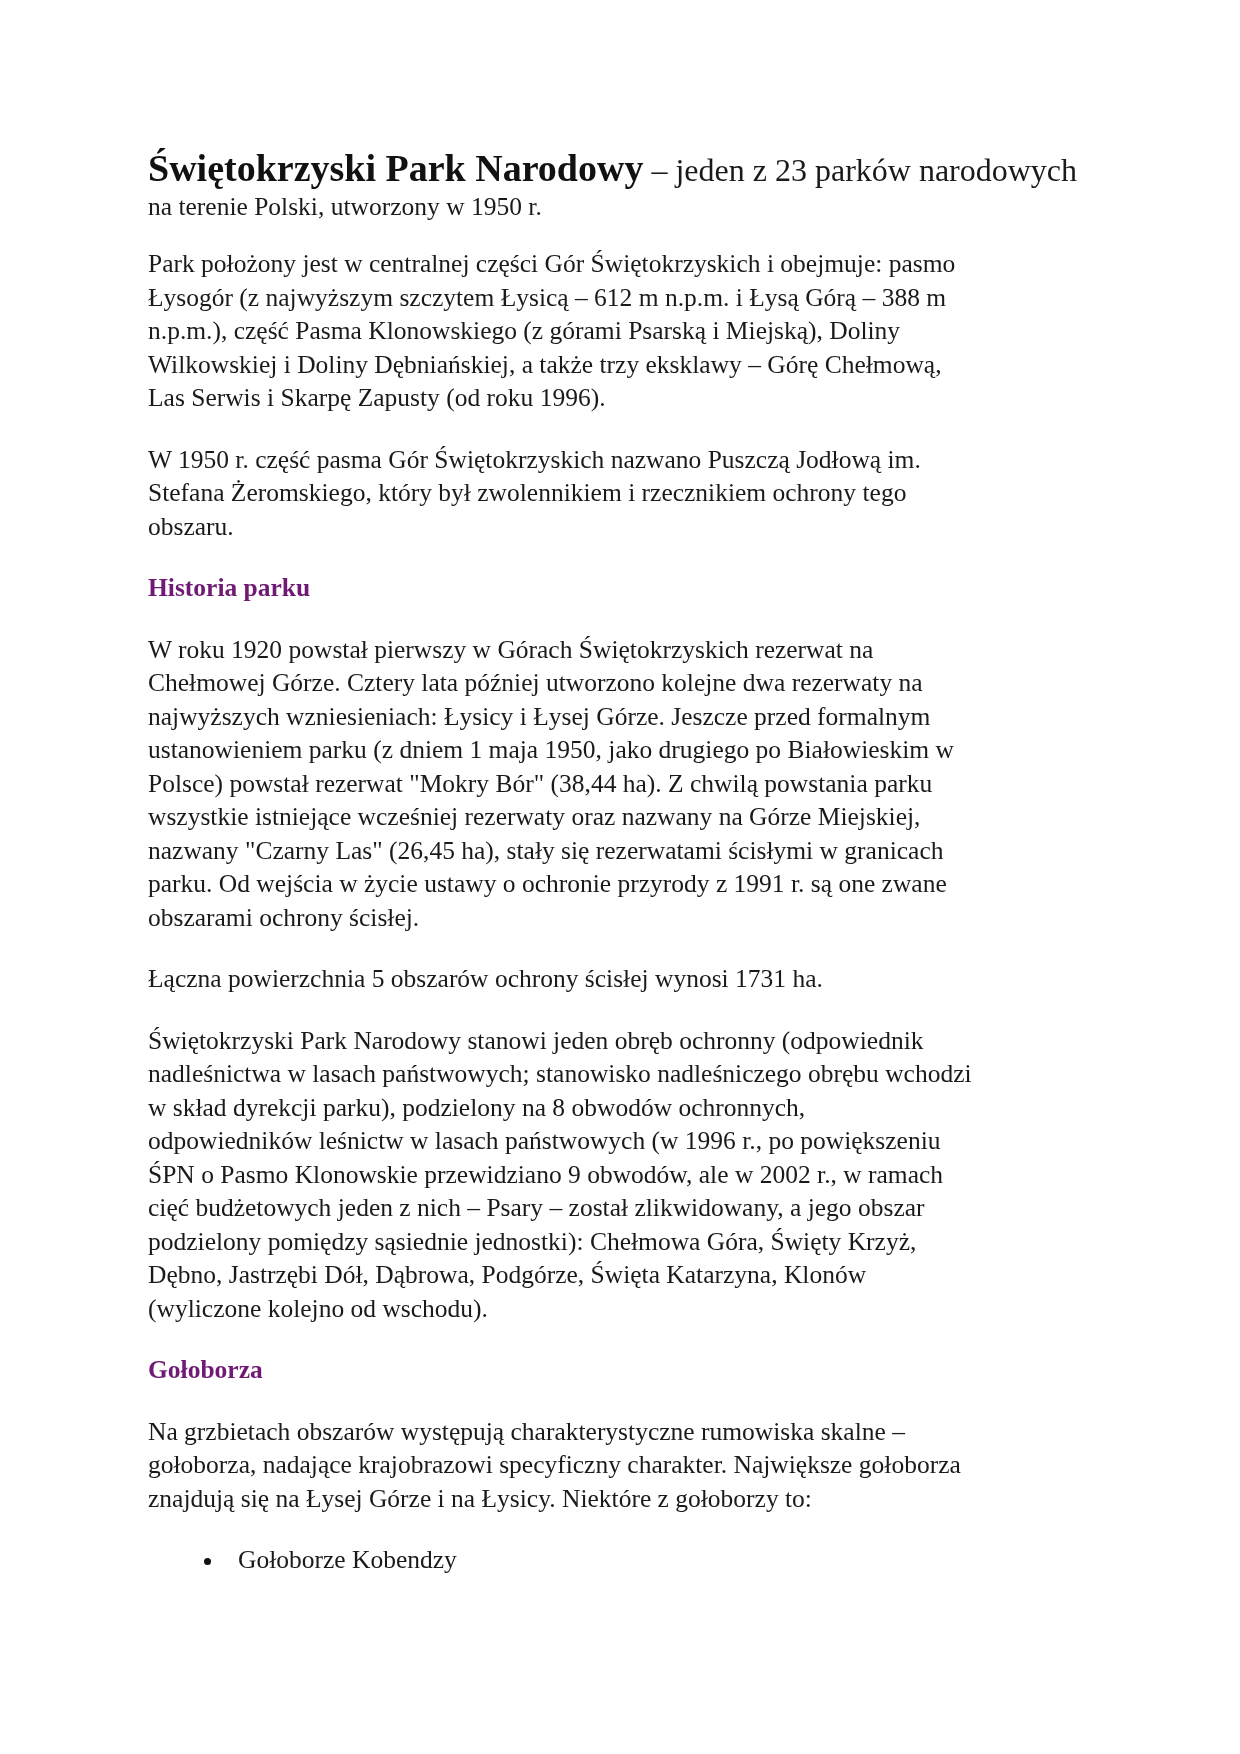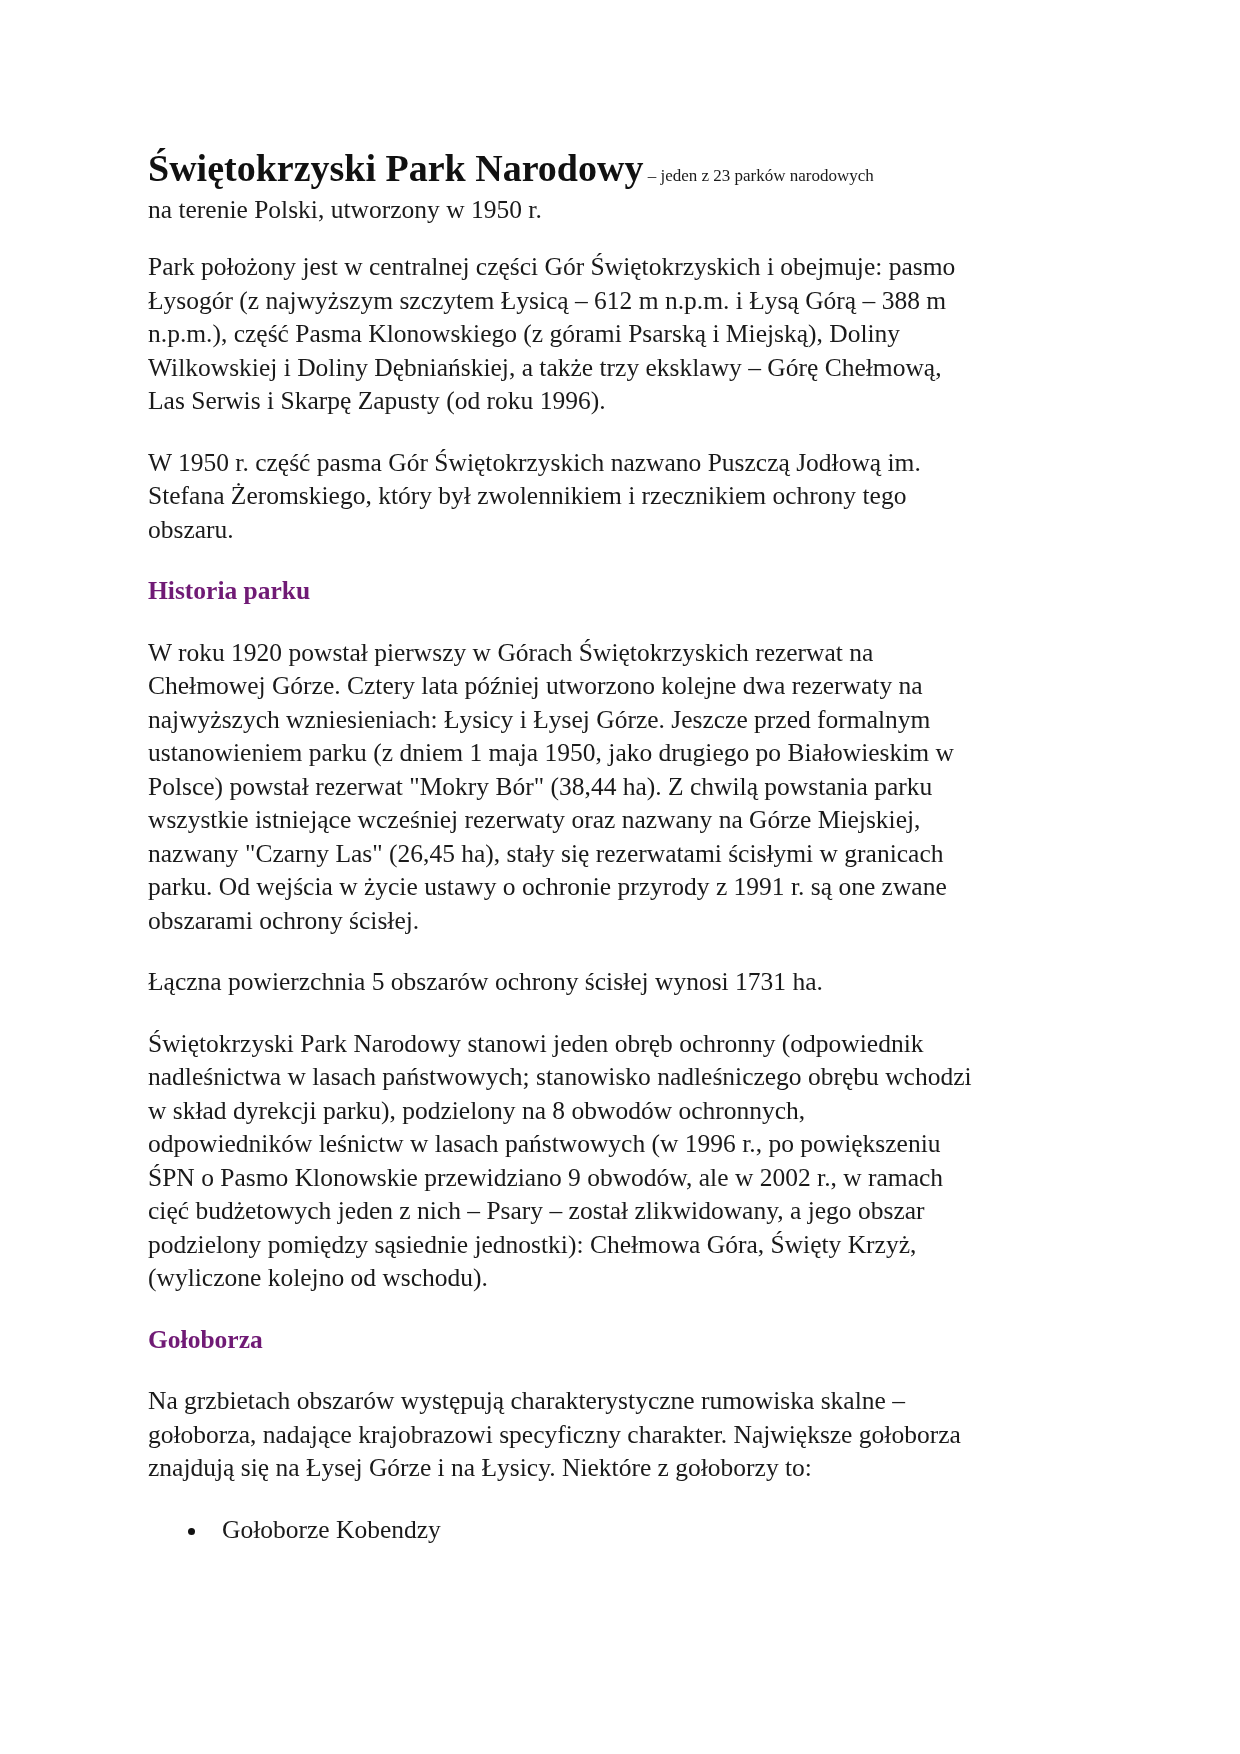--- a/index.html
+++ b/index.html
@@ -29,32 +29,32 @@
   }
   .p .line { display: block; }
   .title-block { margin-top: 0; }
   .title-bold {
     font-weight: bold;
     font-size: 38px;
     line-height: 36px;
     color: #111;
   }
   .title-rest {
-    font-size: 17px;
+    font-size: 32px;
   }
   .heading {
     font-weight: bold;
     font-size: 25.5px;
     line-height: 33.5px;
     margin: 0 0 28px 0;
     color: #701a75;
   }
   .list {
     list-style: none;
-    margin: 0;
+    margin: 16px;
     padding: 0;
   }
   .list li {
     font-size: 25.5px;
     line-height: 33.5px;
     position: relative;
     padding-left: 74px;
   }
   .bullet {
     position: absolute;
@@ -111,20 +111,21 @@
   </p>
 
   <p class="p">
     <span class="line">Świętokrzyski Park Narodowy stanowi jeden obręb ochronny (odpowiednik</span>
     <span class="line">nadleśnictwa w lasach państwowych; stanowisko nadleśniczego obrębu wchodzi</span>
     <span class="line">w skład dyrekcji parku), podzielony na 8 obwodów ochronnych,</span>
     <span class="line">odpowiedników leśnictw w lasach państwowych (w 1996 r., po powiększeniu</span>
     <span class="line">ŚPN o Pasmo Klonowskie przewidziano 9 obwodów, ale w 2002 r., w ramach</span>
     <span class="line">cięć budżetowych jeden z nich – Psary – został zlikwidowany, a jego obszar</span>
     <span class="line">podzielony pomiędzy sąsiednie jednostki): Chełmowa Góra, Święty Krzyż,</span>
+    <span class="line">Dębno, Jastrzębi Dół, Dąbrowa, Podgórze, Święta Katarzyna, Klonów</span>
     <span class="line">(wyliczone kolejno od wschodu).</span>
   </p>
 
   <h2 class="heading">Gołoborza</h2>
 
   <p class="p">
     <span class="line">Na grzbietach obszarów występują charakterystyczne rumowiska skalne –</span>
     <span class="line">gołoborza, nadające krajobrazowi specyficzny charakter. Największe gołoborza</span>
     <span class="line">znajdują się na Łysej Górze i na Łysicy. Niektóre z gołoborzy to:</span>
   </p>

